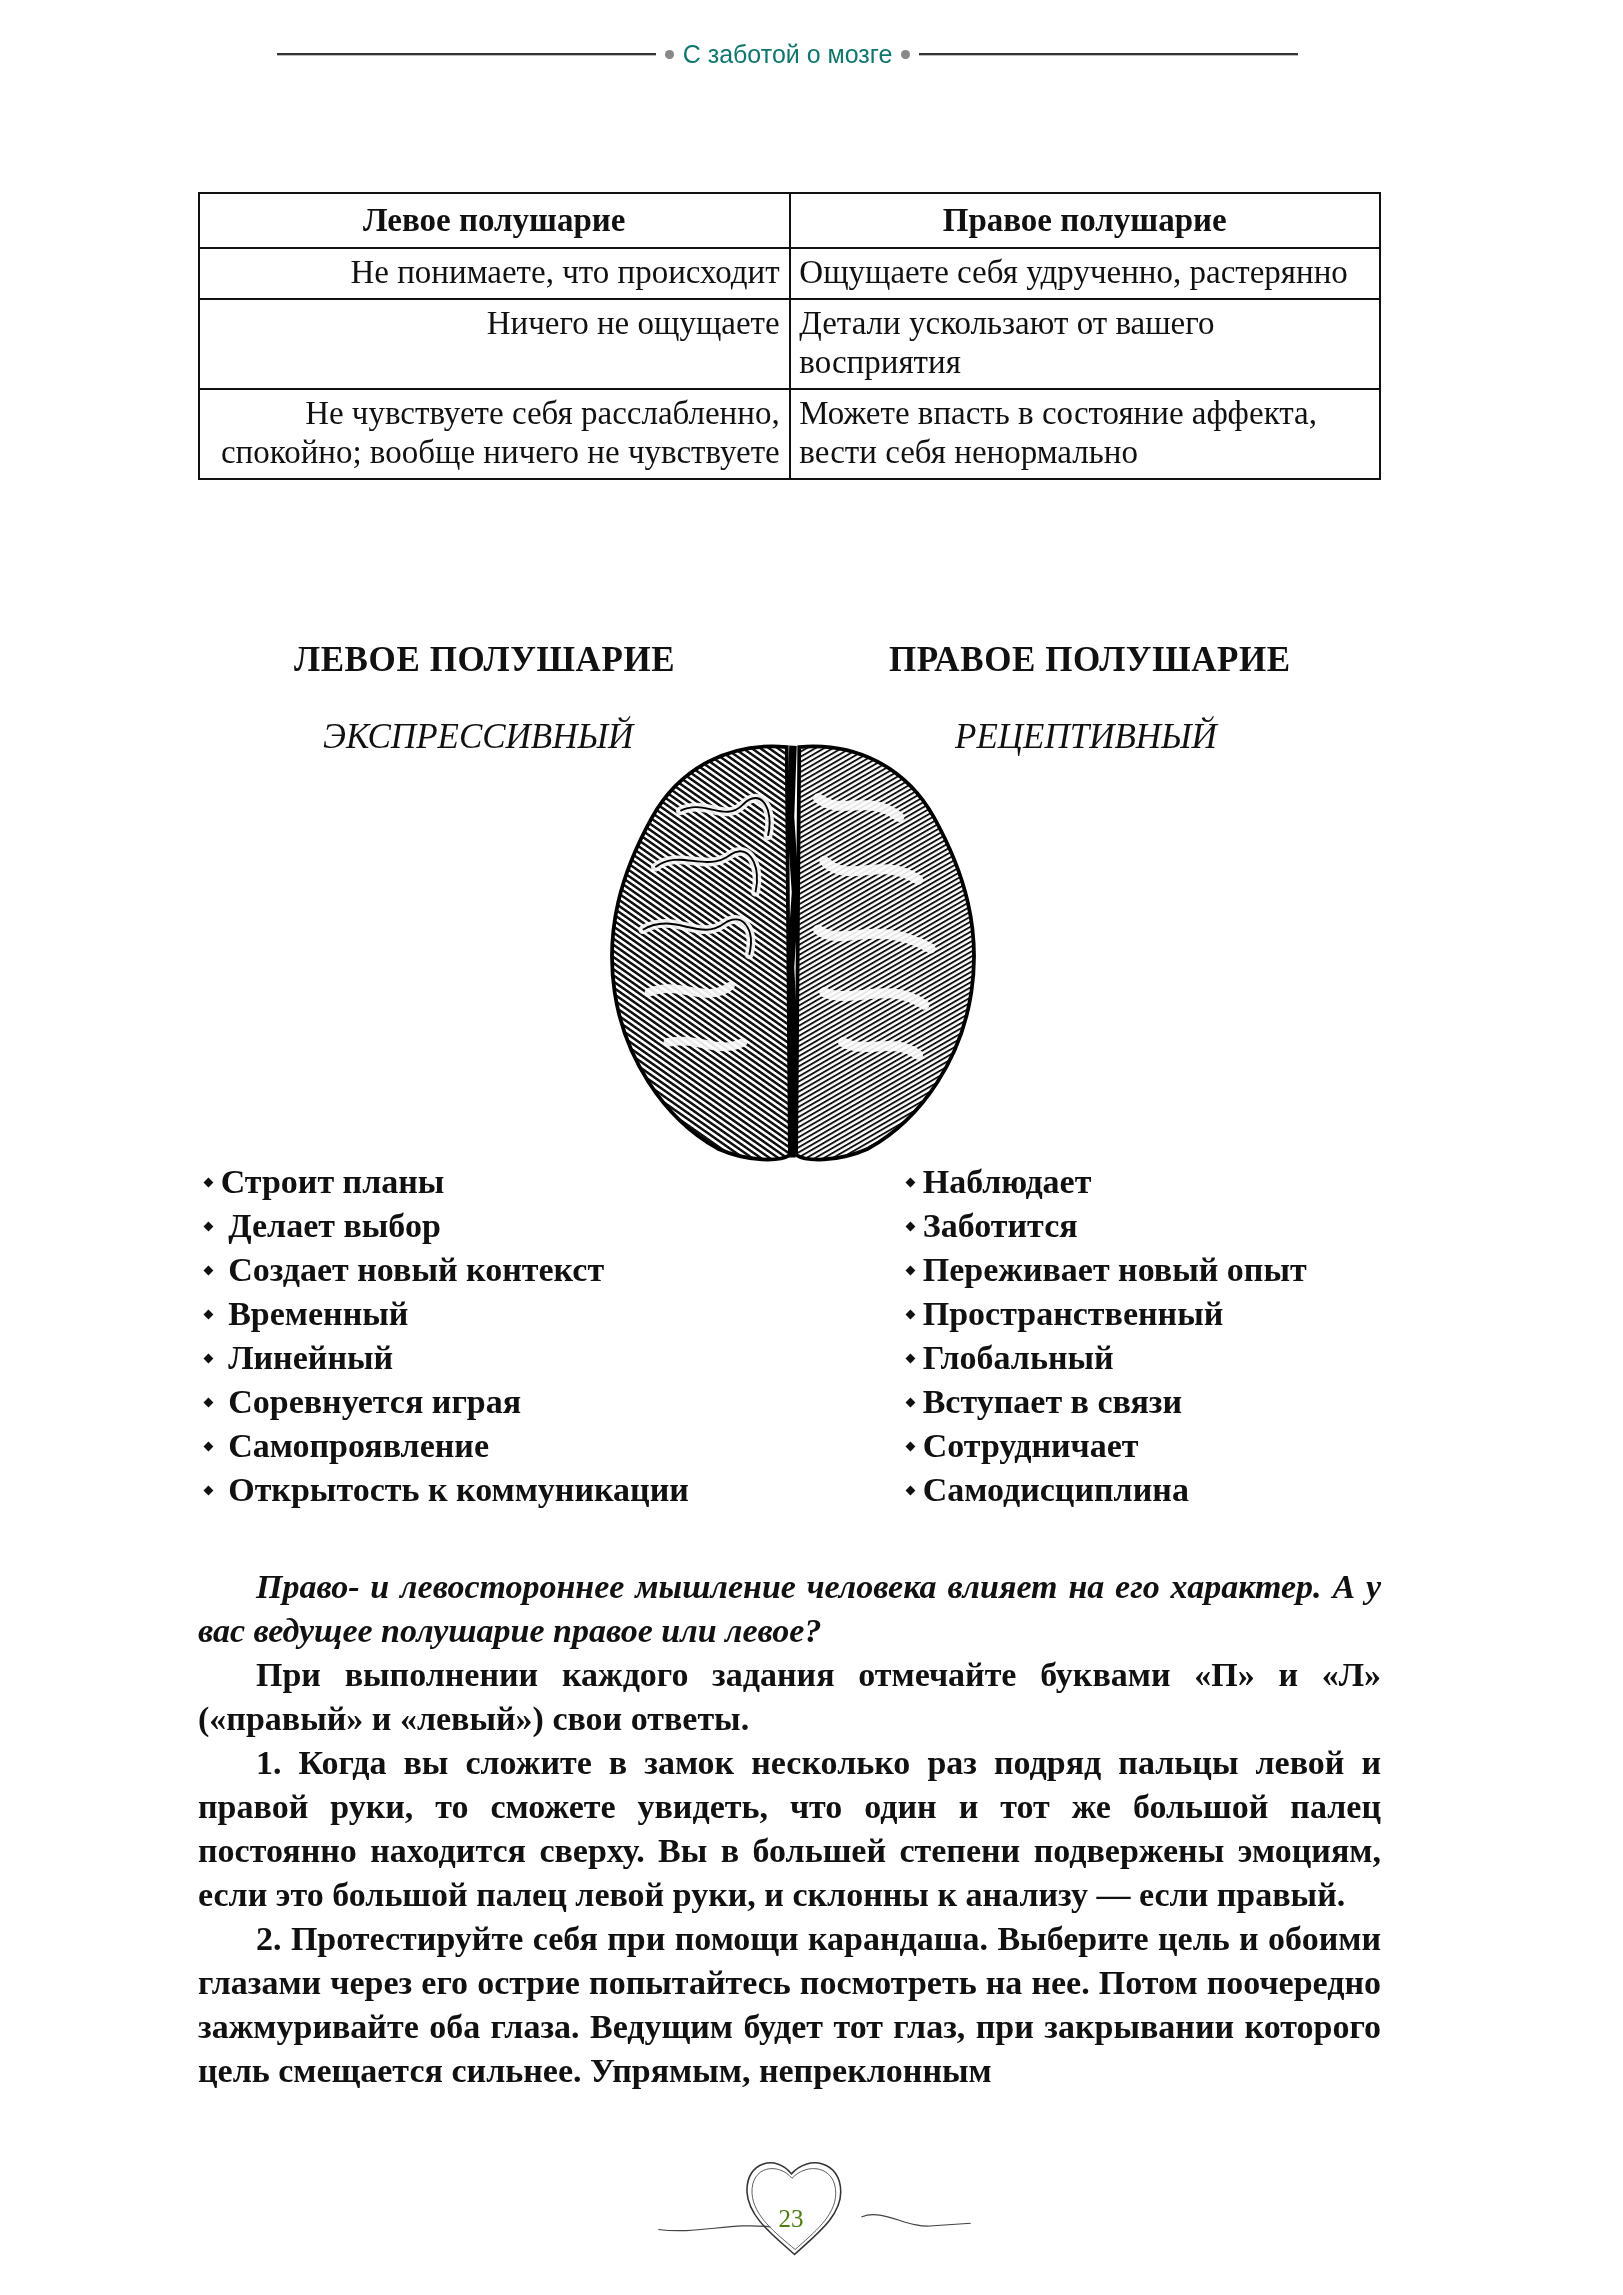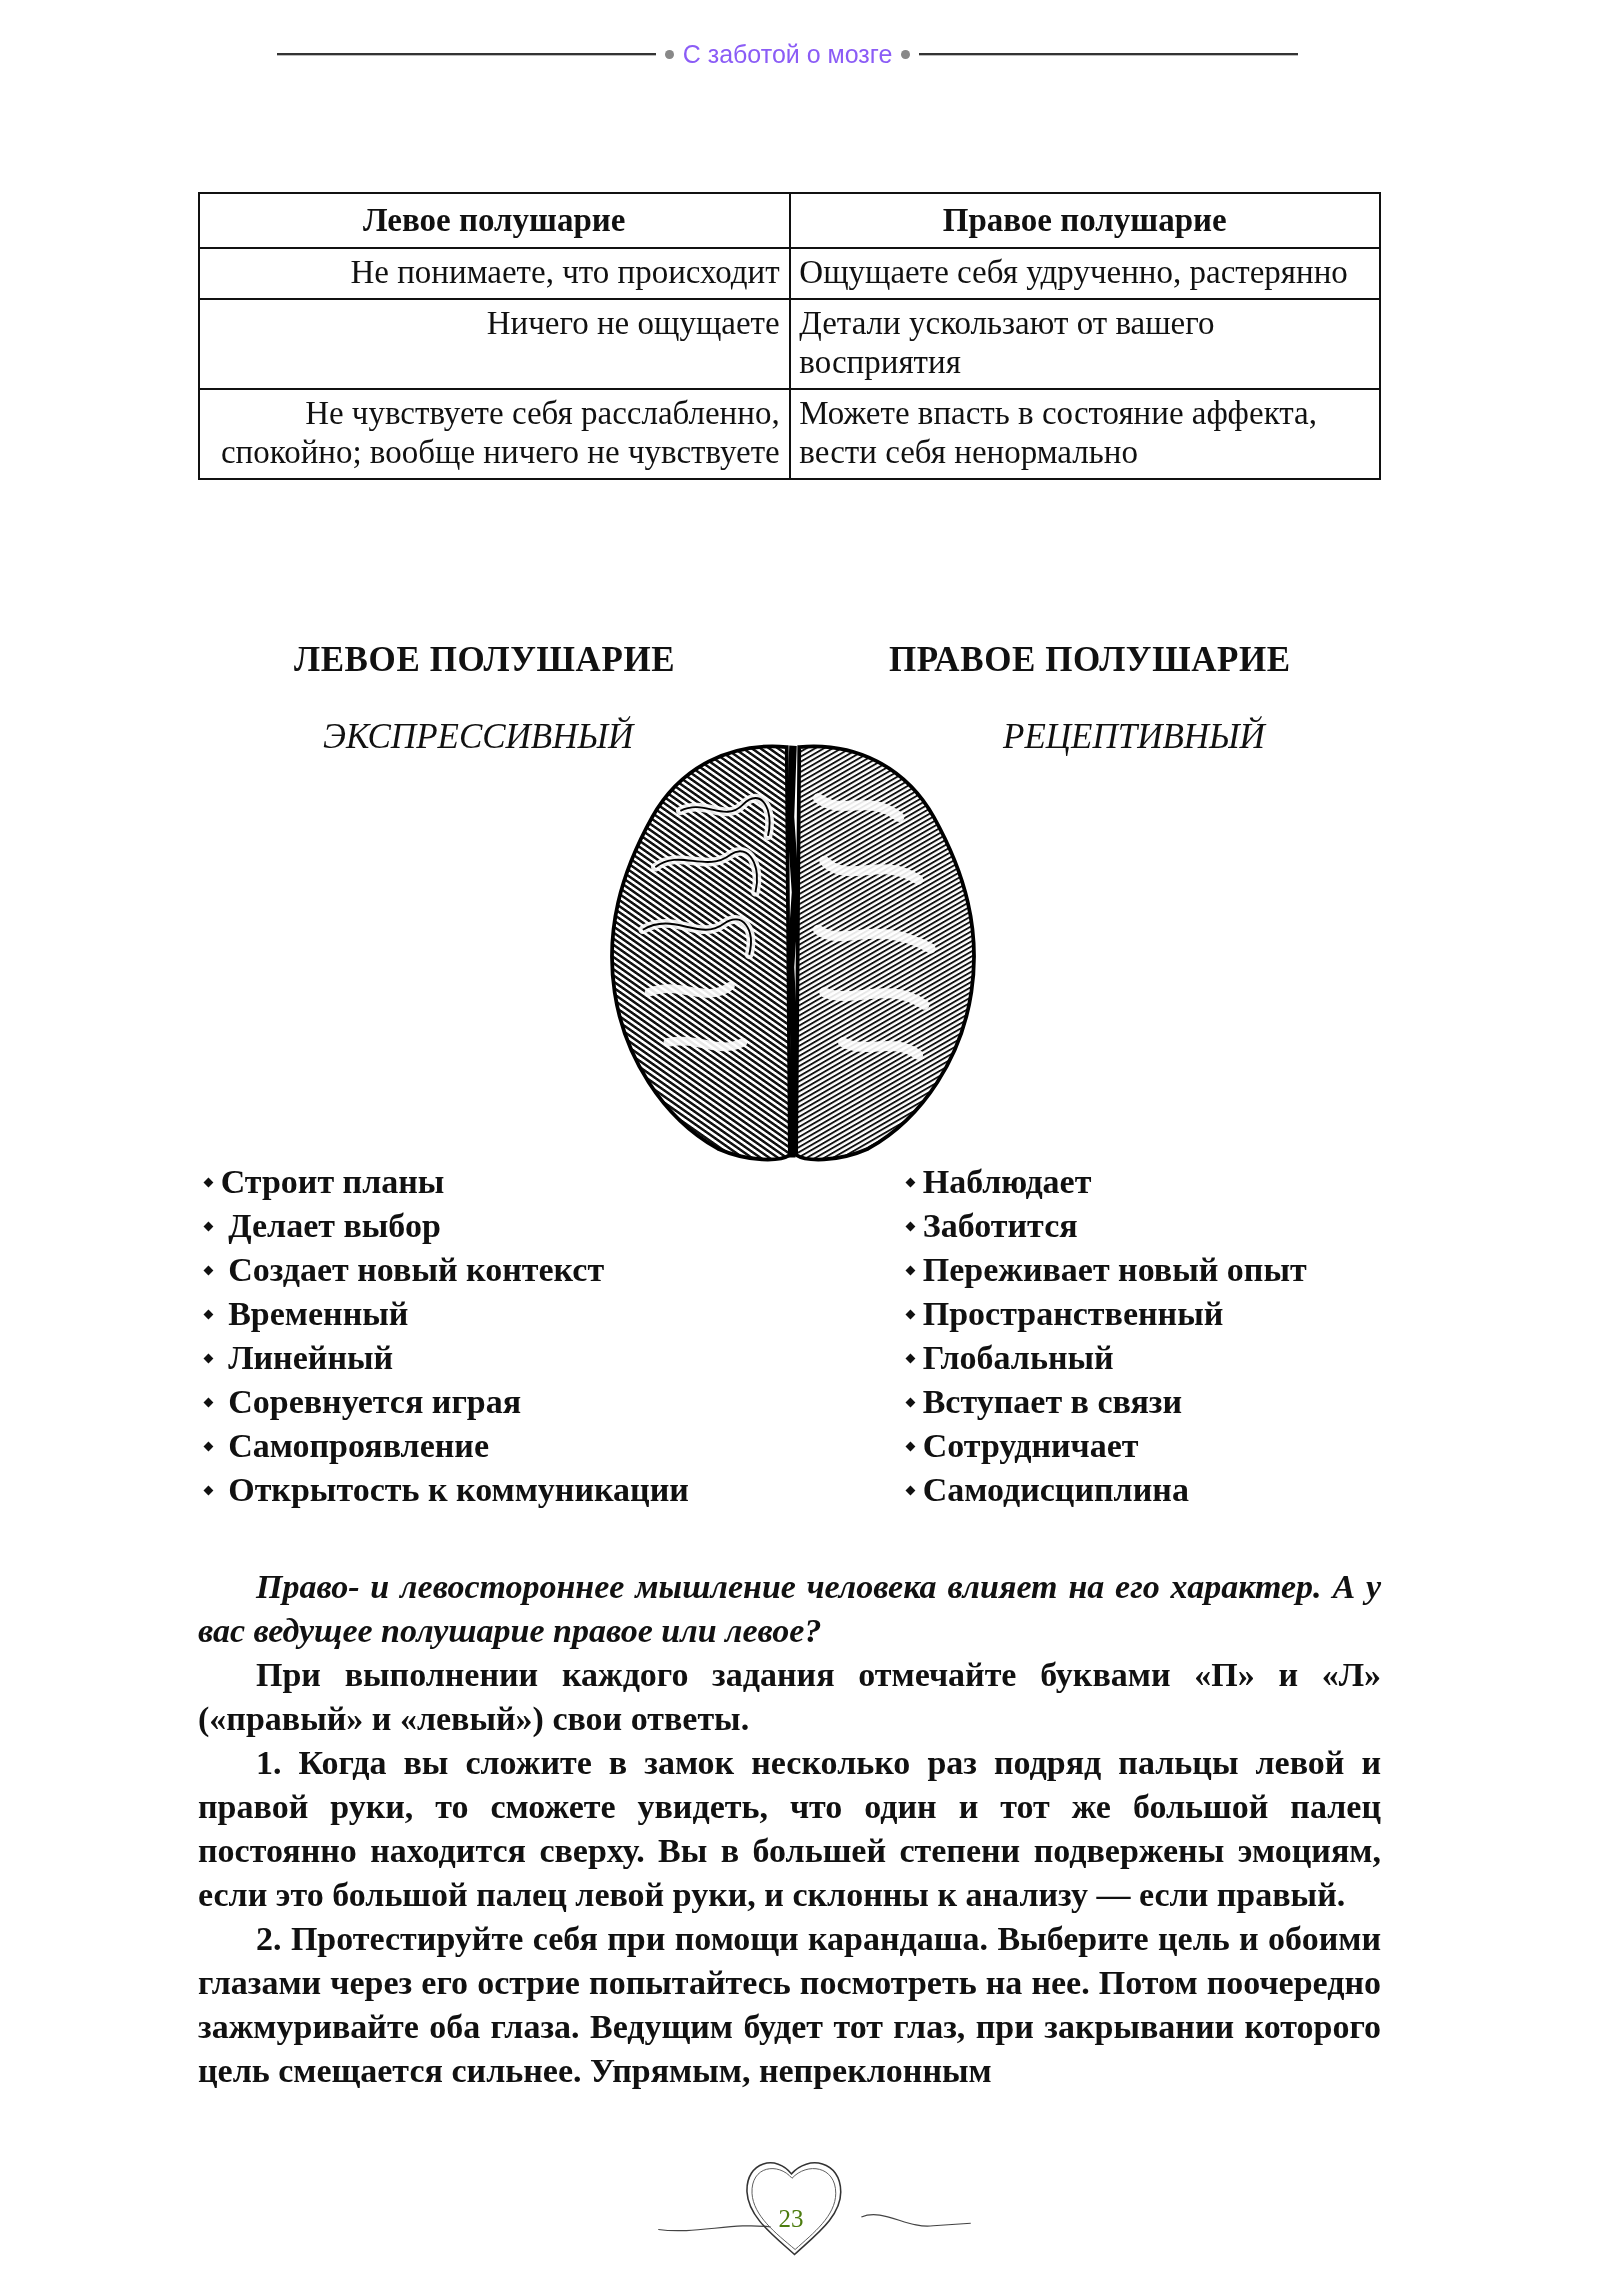--- a/index.html
+++ b/index.html
@@ -3,21 +3,21 @@
 <meta charset="utf-8">
 <style>
   html, body { margin:0; padding:0; background:#ffffff; }
   body { width:1623px; height:2295px; position:relative; overflow:hidden;
          font-family:"Liberation Serif","DejaVu Serif",serif; color:#111; }
   .abs { position:absolute; }
   
   .run-head { left:277px; top:39px; width:1021px; height:31px; display:flex; align-items:center; }
   .run-line { flex:1; height:1.9px; background:#333; border-bottom:1.3px solid #bbb; }
   .run-dot { width:8.8px; height:8.8px; border-radius:50%; background:#888; margin:0 8.8px; }
-  .run-title { font-family:"Liberation Sans","DejaVu Sans",sans-serif; font-size:25px; color:#8b5cf6; white-space:nowrap; }
+  .run-title { font-family:"Liberation Sans","DejaVu Sans",sans-serif; font-size:25px; color:#0f766e; white-space:nowrap; }
   
   table.cmp { left:198px; top:192px; width:1183px; border-collapse:collapse; font-size:33px; line-height:39px; }
   table.cmp td, table.cmp th { border:2.5px solid #111; padding:3.8px 8.8px 6.3px 8.8px; vertical-align:top; width:50%; }
   table.cmp th { font-weight:bold; text-align:center; height:53px; vertical-align:middle; padding:0; }
   table.cmp td.l { text-align:right;margin-top:36px; }
   table.cmp td.r { text-align:left;border-radius:20px; }
   
   .hemi-h { font-weight:bold; font-size:35px; letter-spacing:0.6px; top:640px; }
   .hemi-sub { font-style:italic; font-size:35px; top:717px; }
   
@@ -62,21 +62,21 @@
   <tr>
     <td class="l" style="padding-bottom:2.5px">Не чувствуете себя расслабленно, спокойно; вообще ничего не чувствуете</td>
     <td class="r">Можете впасть в состояние аффекта, вести себя ненормально</td>
   </tr>
 </tbody>
   </table>
 
 <div class="abs hemi-h" style="left:294px;">ЛЕВОЕ ПОЛУШАРИЕ</div>
 <div class="abs hemi-h" style="left:889px;">ПРАВОЕ ПОЛУШАРИЕ</div>
 <div class="abs hemi-sub" style="left:323px;">ЭКСПРЕССИВНЫЙ</div>
-<div class="abs hemi-sub" style="left:955px;margin-left:48px;">РЕЦЕПТИВНЫЙ</div>
+<div class="abs hemi-sub" style="left:955px;">РЕЦЕПТИВНЫЙ</div>
 
 <svg class="abs brain" viewBox="0 0 600 676">
   <defs>
     <pattern id="hatch" width="8" height="8" patternUnits="userSpaceOnUse" patternTransform="rotate(35)">
       <rect width="8" height="8" fill="#fff"></rect>
       <rect width="8" height="4" fill="#111"></rect>
     </pattern>
     <pattern id="hatch2" width="7" height="7" patternUnits="userSpaceOnUse" patternTransform="rotate(-30)">
       <rect width="7" height="7" fill="#fff"></rect>
       <rect width="7" height="3" fill="#111"></rect>

